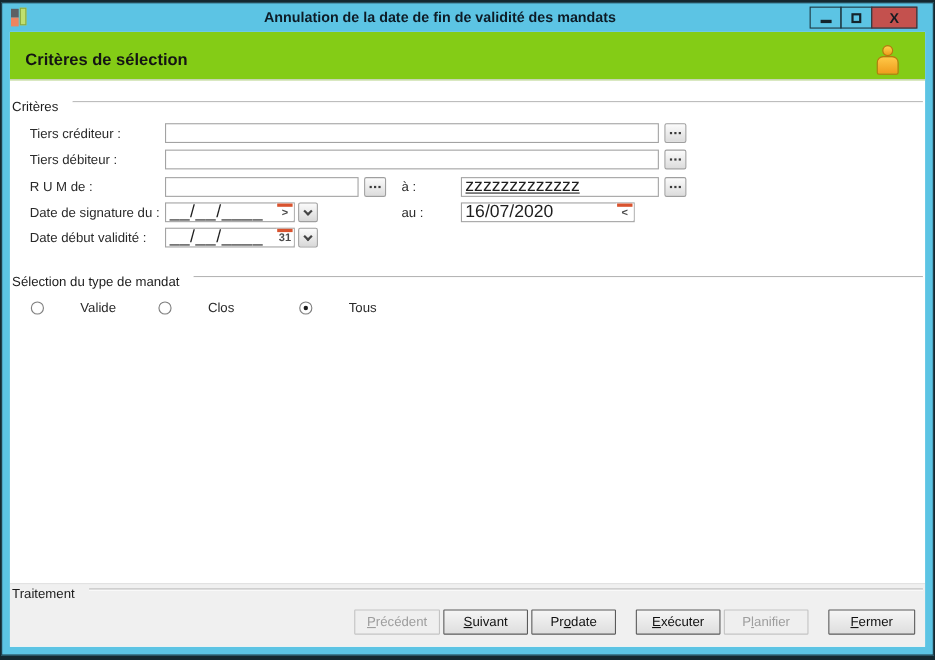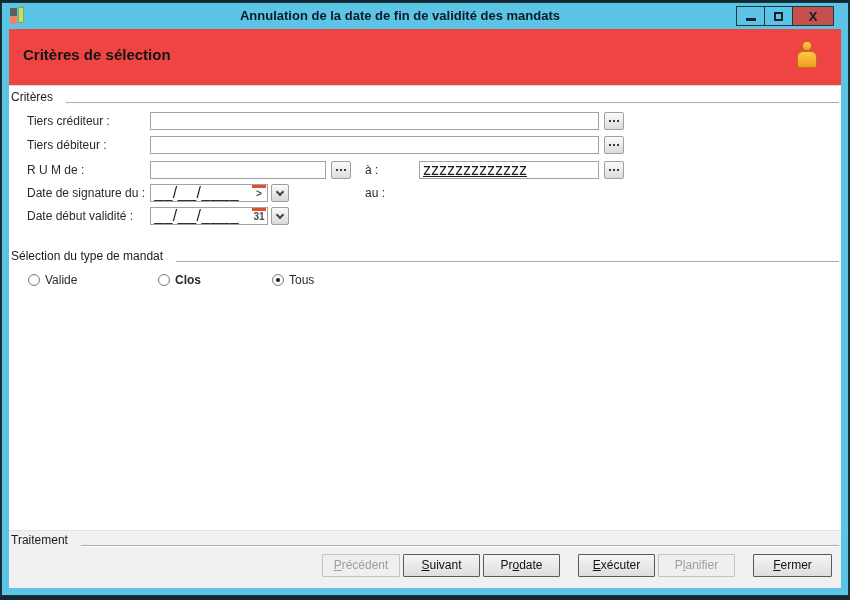--- a/index.html
+++ b/index.html
@@ -37,40 +37,40 @@
   }
   .win-btn.close { width: 42px; background: #c4514e; font-weight: bold; color: #151c22; font-size: 13px; }
   .min-glyph { width: 10px; height: 3px; background: #14242c; margin-top: 6px; }
   .max-glyph { width: 9px; height: 9px; border: 2px solid #14242c; background: transparent; }
   
   .content {
     position: absolute; left: 7px; right: 7px; top: 26px; bottom: 7px;
     background: #ffffff; overflow: hidden;
   }
   .page-header {
-    position: absolute; left: 0; right: 0; top: 0; height: 57px;
-    background: #ef4444; border-bottom: 1px solid #d8d8d8;
+    position: absolute; left: 0; right: 0; top: 0; height: 44px;
+    background: #84cc16; border-bottom: 1px solid #d8d8d8;
   }
   .page-title {
     position: absolute; left: 14px; top: 17px;
     font-size: 15px; font-weight: bold; color: #141414;
   }
   
   .user-icon { position: absolute; right: 24px; top: 12px; width: 20px; height: 30px; }
   .user-icon .head {
     position: absolute; left: 5px; top: 0; width: 10px; height: 10px;
     background: linear-gradient(#ffd24d, #ef9c1c); border: 1px solid #b8770e; border-radius: 50%;
   }
   .user-icon .body {
     position: absolute; left: 0; top: 10px; width: 20px; height: 17px;
     background: linear-gradient(#ffc847, #ef9c1c); border: 1px solid #b8770e;
     border-radius: 6px 6px 2px 2px;
   }
   
-  .group-head { position: absolute; display: flex; align-items: flex-end; gap: 13px; }
+  .group-head { position: absolute; display: flex; align-items: flex-start; gap: 13px; }
   .group-label { color: #1c1c1c; white-space: nowrap; }
   .group-line { flex: 1; height: 0; border-top: 1px solid #adadad; border-bottom: 1px solid #fdfdfd; margin-top: 2px; }
   
   .field-label { position: absolute; height: 18px; line-height: 18px; color: #2a2a2a; white-space: nowrap; }
   .tb {
     position: absolute; height: 18px; border: 1px solid #a3a3a3; background: #fff;
     font-family: "Liberation Sans", sans-serif; font-size: 16px; color: #1e1e1e;
     padding: 0 3px; outline: none;
   }
   .tb.masked { letter-spacing: 0.5px; }
@@ -100,21 +100,21 @@
   
   .radio-item { position: absolute; display: flex; align-items: center; cursor: pointer; height: 14px; }
   .radio {
     width: 12px; height: 12px; border: 1px solid #7e7e7e; border-radius: 50%;
     background: radial-gradient(#ffffff 55%, #e7e7e7); position: relative; margin-right: 5px;
   }
   .radio.checked::after {
     content: ""; position: absolute; left: 3px; top: 3px; width: 4px; height: 4px;
     background: #1c1c1c; border-radius: 50%;
   }
-  .radio-label { color: #2a2a2a; }
+  .radio-label { color: #2a2a2a; margin-left: 28px; }
   
   .footer { position: absolute; left: 0; right: 0; top: 501px; bottom: 0; background: #f0f0f0; border-top: 1px solid #e2e2e2; }
   .btn {
     position: absolute; height: 23px;
     background: linear-gradient(#f5f5f5, #dedede);
     border: 1px solid #5a5a5a; border-radius: 1px;
     font-size: 12px; color: #111; text-align: center; line-height: 21px; cursor: pointer;
   }
   .btn u { text-decoration: underline; }
   .btn.disabled { border-color: #c3c3c3; color: #9e9e9e; background: #efefef; cursor: default; }
@@ -187,20 +187,27 @@
       <input class="tb masked" value="__/__/____" style="">
       <div class="cal-icon">
         <div class="bar"></div>
           <div class="glyph">&gt;</div>
       </div>
     </div>
     <div class="drop-btn" style="left: 262px; top: 155px;">
         <div class="chev"></div>
       </div>
     <span class="field-label" style="left: 356px; top: 155px;">au :</span>
+    <div class="input-wrap" style="left: 410px; top: 155px; width: 158px;">
+      <input class="tb" value="16/07/2020" style="">
+      <div class="cal-icon">
+        <div class="bar"></div>
+          <div class="glyph">&lt;</div>
+      </div>
+    </div>
 
     <span class="field-label" style="left: 18px; top: 178px;">Date début validité :</span>
     <div class="input-wrap" style="left: 141px; top: 178px; width: 118px;">
       <input class="tb masked" value="__/__/____" style="">
       <div class="cal-icon">
         <div class="bar"></div>
           <div class="glyph">31</div>
       </div>
     </div>
     <div class="drop-btn" style="left: 262px; top: 178px;">
@@ -209,21 +216,21 @@
 
     <div class="group-head" style="left: 2px; right: 2px; top: 220px;">
       <span class="group-label">Sélection du type de mandat</span>
       <span class="group-line"></span>
     </div>
 
     <div class="radio-item" style="left: 19px; top: 244px;">
       <span class="radio"></span>
       <span class="radio-label">Valide</span>
     </div>
-    <div class="radio-item" style="left: 149px; top: 244px; font-weight: bold;">
+    <div class="radio-item" style="left: 135px; top: 244px;">
       <span class="radio"></span>
       <span class="radio-label">Clos</span>
     </div>
     <div class="radio-item" style="left: 263px; top: 244px; align-items: center;">
       <span class="radio checked"></span>
       <span class="radio-label">Tous</span>
     </div>
 
     <div class="footer">
       <div class="group-head" style="left: 2px; right: 2px; top: 2px;">

